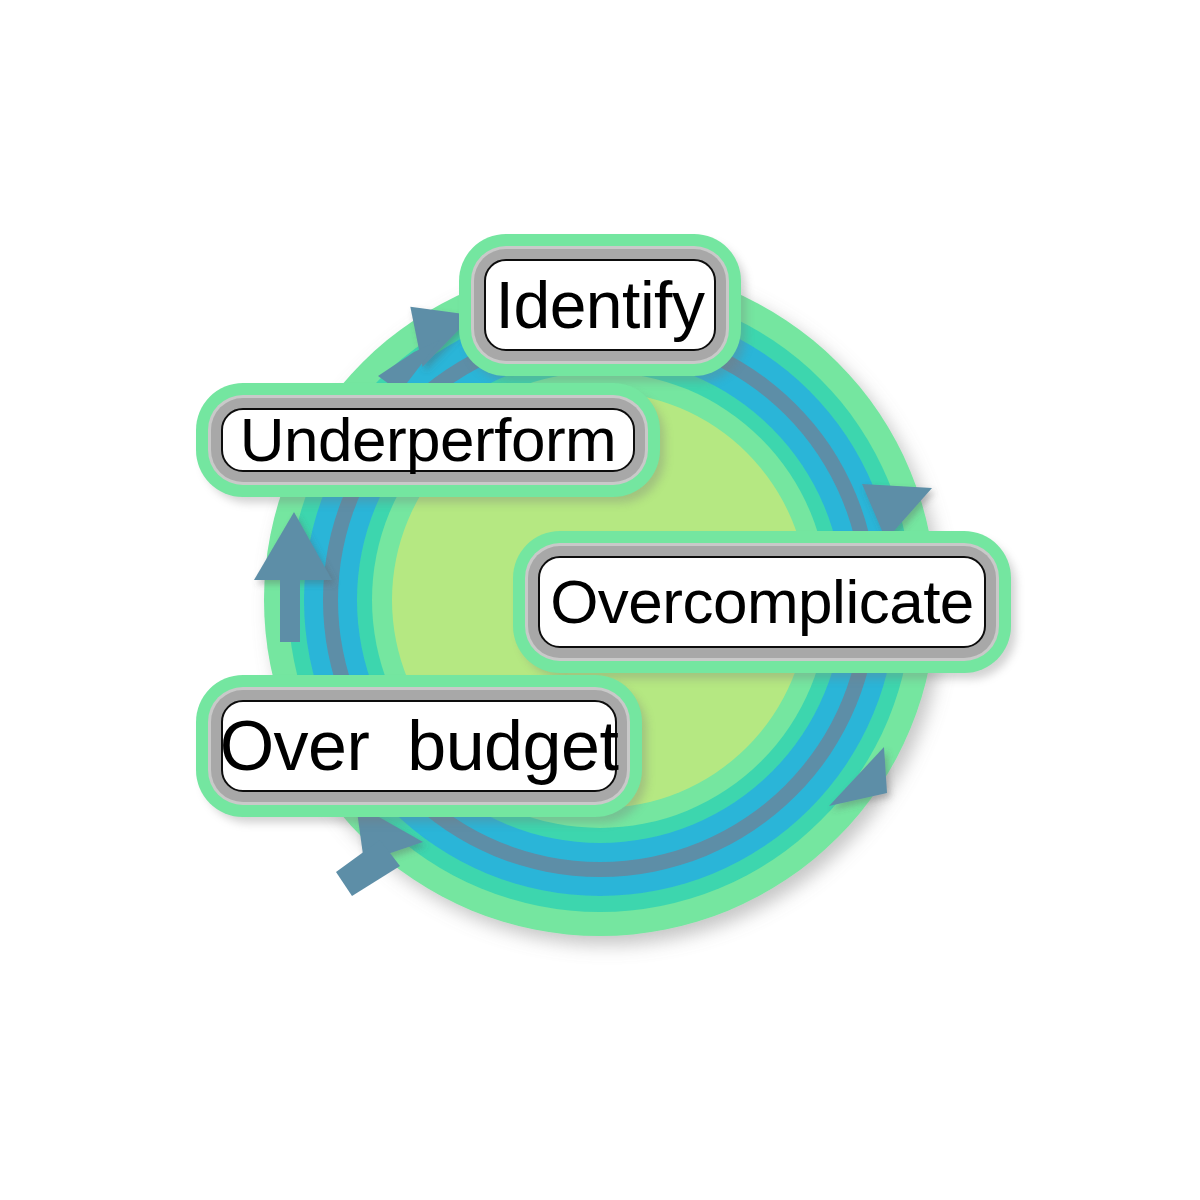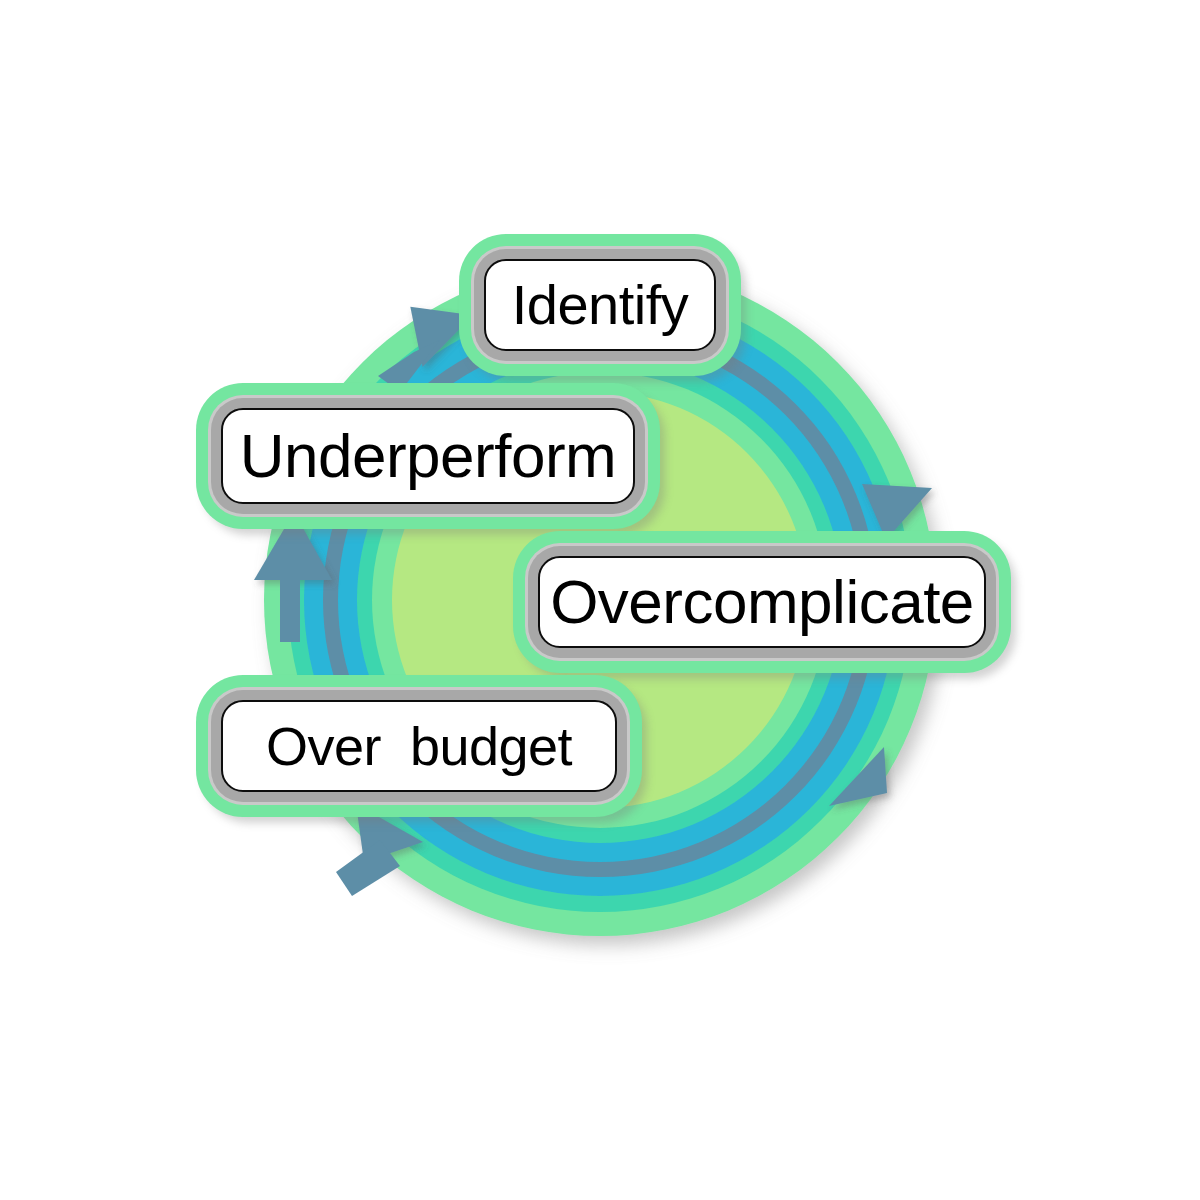--- a/index.html
+++ b/index.html
@@ -49,29 +49,29 @@
     font-family:"Liberation Sans", sans-serif;
     font-weight:400;
     font-size:62px;
     line-height:1;
     letter-spacing:-0.5px;
     white-space:pre;
     user-select:none;
   }
   
   #node-identify        { left:484px; top:259px; width:232px; height:92px; }
-  #node-underperform    { left:221px; top:408px; width:414px; height:96px; }
+  #node-underperform    { left:221px; top:408px; width:414px; height:64px; }
   #node-overcomplicate  { left:538px; top:556px; width:448px; height:92px; }
   #node-over-budget     { left:221px; top:700px; width:396px; height:92px; }
   #node-overbuild       { left:636px; top:812px; width:290px; height:92px; }
 
-  #node-identify       .node-label { font-size:56px; }
+  #node-identify       .node-label { font-size:66px; }
   #node-underperform   .node-label { font-size:62px; }
   #node-overcomplicate .node-label { font-size:62px; }
-  #node-over-budget    .node-label { font-size:54px; }
+  #node-over-budget    .node-label { font-size:70px; }
   #node-overbuild      .node-label { font-size:62px; }
 </style>
 </head>
 <body>
 
 <div id="stage">
 
   <svg id="diagram-svg" viewBox="0 0 1200 1200" xmlns="http://www.w3.org/2000/svg">
     <defs>
       <filter id="softShadow" x="-25%" y="-25%" width="150%" height="150%">

